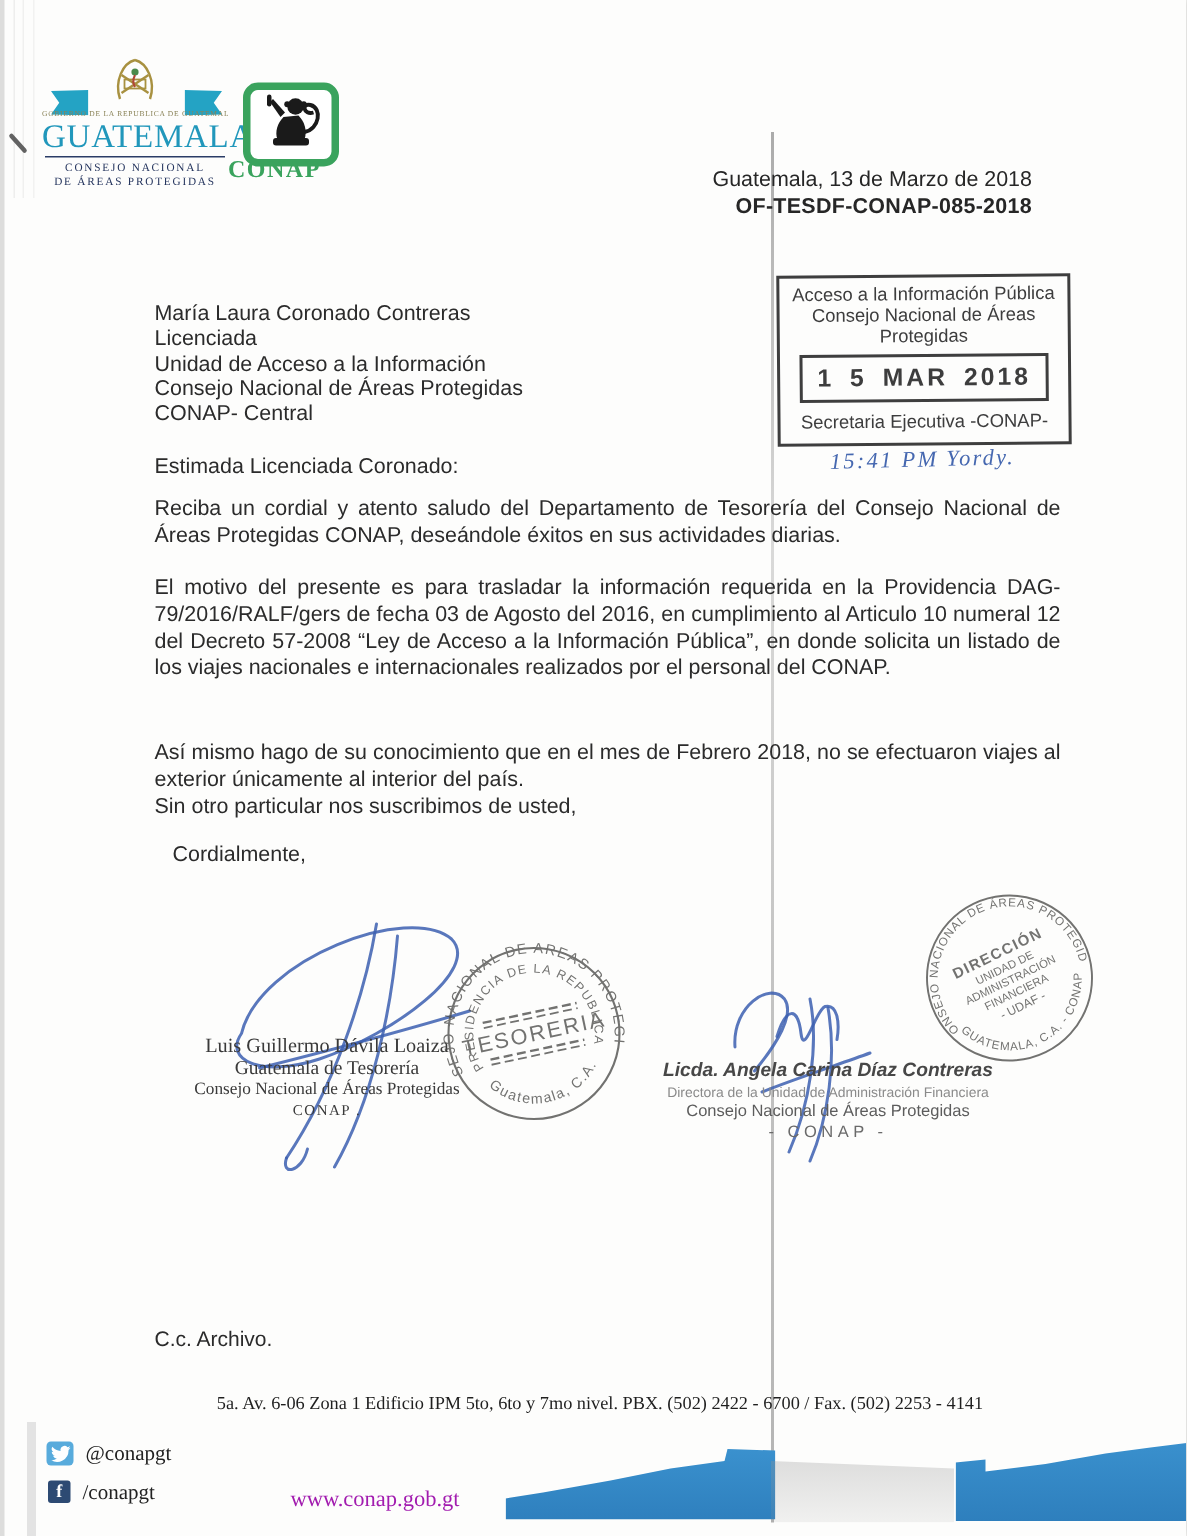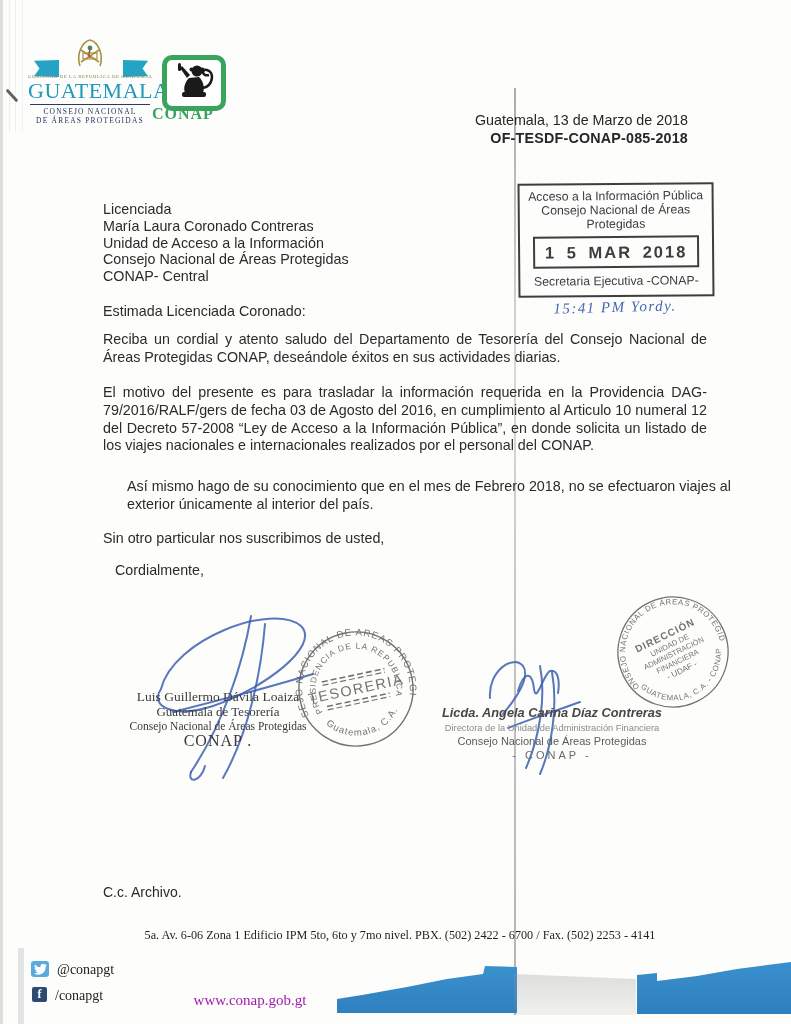--- a/index.html
+++ b/index.html
@@ -46,31 +46,31 @@
   .datebox{display:inline-block;margin-top:5px;border:2.5px solid #2e2e2e;padding:5px 10px 4px 10px;
     font-size:16.5px;font-weight:600;letter-spacing:2px;word-spacing:4px;}
   .stampbox .foot{margin-top:6px;font-size:12.3px;}
   .handnote{left:540px;top:299px;width:150px;text-align:center;
     font-family:"Liberation Serif",serif;font-style:italic;font-size:15px;letter-spacing:1.5px;
     color:#4668b0;transform:rotate(-1.5deg);}
   
   .recipient{left:103px;top:201px;font-size:14.3px;line-height:16.8px;}
   .salutation{left:103px;top:303px;font-size:14.3px;}
   .para{left:103px;width:604px;font-size:14.3px;line-height:17.8px;text-align:justify;}
-  .p1{top:331px;} .p2{top:384px;} .p3{top:478px;margin-left:24px;}
+  .p1{top:331px;} .p2{top:384px;} .p3{top:494px;}
   .closing1{left:103px;top:530px;font-size:14.3px;}
   .closing2{left:103px;top:562px;font-size:14.3px;margin-left:12px;}
   
   .sig-stroke{fill:none;stroke:#3c5fb0;stroke-width:2;stroke-linecap:round;opacity:.85;}
   .sig-left-text{left:108px;top:690px;width:220px;text-align:center;
     font-family:"Liberation Serif",serif;color:#3a3a3a;line-height:14.5px;}
   .sig-left-text .n1{font-size:13.5px;}
   .sig-left-text .n2{font-size:13px;}
   .sig-left-text .n3{font-size:11.5px;}
-  .sig-left-text .n4{font-size:16px;letter-spacing:1px;}
+  .sig-left-text .n4{font-size:10px;letter-spacing:1px;}
   .sig-right-text{left:442px;top:707px;width:220px;text-align:center;line-height:12.5px;}
   .sig-right-text .n1{font-size:12.8px;font-weight:bold;font-style:italic;color:#474747;}
   .sig-right-text .n2{font-size:9.3px;color:#8a8a8a;margin-top:2px;}
   .sig-right-text .n3{font-size:11px;color:#5c5c5c;margin-top:1px;}
   .sig-right-text .n4{font-size:11px;color:#6a6a6a;letter-spacing:3px;margin-top:1px;}
   .stamp-ink{opacity:.78;}
   .stamp-ink text{fill:#4c4c4a;font-family:"Liberation Sans",sans-serif;}
   .stamp-ink circle,.stamp-ink line{stroke:#4c4c4a;fill:none;}
   
   .cc{left:103px;top:884px;font-size:14px;}
@@ -146,22 +146,22 @@
 
   <div class="abs stampbox">
     <div class="l1">Acceso a la Información Pública</div>
     <div class="l2">Consejo Nacional de Áreas Protegidas</div>
     <div class="datebox">1 5 MAR 2018</div>
     <div class="foot">Secretaria Ejecutiva -CONAP-</div>
   </div>
   <div class="abs handnote">15:41 PM Yordy.</div>
 
   <div class="abs recipient">
+    <div>María Laura Coronado Contreras</div>
     <div>Licenciada</div>
-    <div>María Laura Coronado Contreras</div>
     <div>Unidad de Acceso a la Información</div>
     <div>Consejo Nacional de Áreas Protegidas</div>
     <div>CONAP- Central</div>
   </div>
 
   <div class="abs salutation">Estimada Licenciada Coronado:</div>
 
   <div class="abs para p1">Reciba un cordial y atento saludo del Departamento de Tesorería del Consejo Nacional de Áreas Protegidas CONAP, deseándole éxitos en sus actividades diarias.</div>
   <div class="abs para p2">El motivo del presente es para trasladar la información requerida en la Providencia DAG-79/2016/RALF/gers de fecha 03 de Agosto del 2016, en cumplimiento al Articulo 10 numeral 12 del Decreto 57-2008 “Ley de Acceso a la Información Pública”, en donde solicita un listado de los viajes nacionales e internacionales realizados por el personal del CONAP.</div>
   <div class="abs para p3">Así mismo hago de su conocimiento que en el mes de Febrero 2018, no se efectuaron viajes al exterior únicamente al interior del país.</div>

